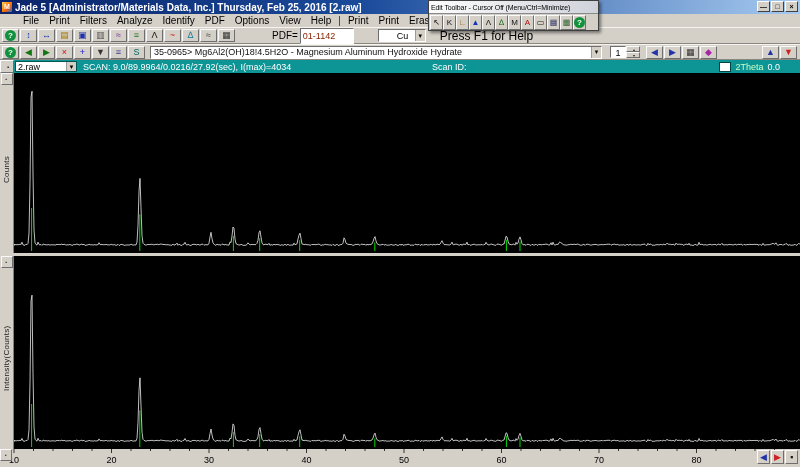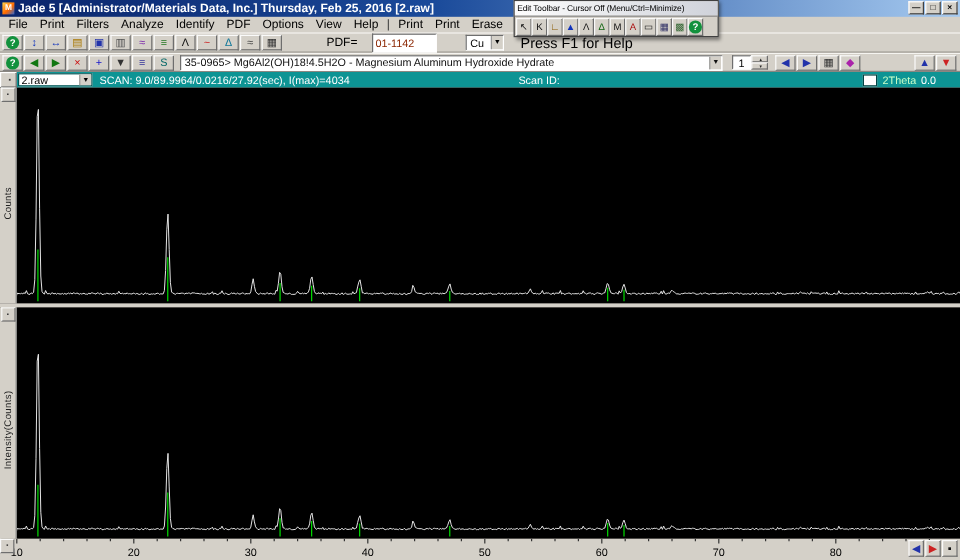--- a/index.html
+++ b/index.html
@@ -13,40 +13,40 @@
   .app-icon{width:10px;height:10px;margin-right:3px;flex:0 0 auto;
     background:linear-gradient(135deg,#ffd24d,#ff6a00 55%,#3366cc);
     font-size:7px;font-weight:bold;color:#fff;line-height:10px;text-align:center}
   .title-text{white-space:nowrap;overflow:hidden}
   .win-controls{position:absolute;right:2px;top:1px;display:flex;gap:1px}
   .winbtn{width:13px;height:11px;background:#d4d0c8;border:1px solid;
     border-color:#ffffff #404040 #404040 #ffffff;color:#000;font-size:7px;
     line-height:9px;text-align:center;box-sizing:border-box}
   
   .menubar{position:absolute;top:14px;left:0;width:800px;height:13px;background:#d4d0c8;
-    display:flex;align-items:center;font-size:10px;color:#000;padding-left:2px;box-sizing:border-box}
+    display:flex;align-items:center;font-size:10px;color:#000;padding-left:18px;box-sizing:border-box}
   .menu-group{display:flex}
   .menu-item{padding:0 5px;white-space:nowrap}
   .menu-sep{padding:0 2px;color:#333}
   
   .toolbar{position:absolute;left:0;width:800px;background:#d4d0c8;display:flex;align-items:center;
     box-sizing:border-box;border-top:1px solid #f5f4f0;border-bottom:1px solid #8a8781;padding-left:2px}
   .toolbar-a{top:27px;height:17px}
   .toolbar-b{top:44px;height:16px}
   .tb-icons{display:flex;gap:1px;align-items:center}
   .tbtn{width:17px;height:13px;background:#d4d0c8;border:1px solid;
     border-color:#fafafa #6e6e6e #6e6e6e #fafafa;display:flex;align-items:center;justify-content:center;
     padding:0;box-sizing:border-box;font-family:inherit;cursor:default}
   .tbtn .glyph{font-size:9px;line-height:11px;width:11px;height:11px;text-align:center;display:inline-block}
   .pdf-label{font-size:10px;margin-left:37px;color:#000}
-  .pdf-input{width:54px;height:16px;margin-left:12px;border:1px solid;border-color:#6e6e6e #ffffff #ffffff #6e6e6e;
+  .pdf-input{width:54px;height:16px;margin-left:2px;border:1px solid;border-color:#6e6e6e #ffffff #ffffff #6e6e6e;
     background:#fff;font-size:9px;color:#8b2500;padding:0 2px;box-sizing:border-box;font-family:inherit}
-  .anode{margin-left:24px;width:32px;height:13px;background:#fff;border:1px solid;
+  .anode{margin-left:24px;width:48px;height:13px;background:#fff;border:1px solid;
     border-color:#6e6e6e #ffffff #ffffff #6e6e6e;font-size:9px;color:#000;display:flex;
-    align-items:center;justify-content:space-between;padding-left:3px;box-sizing:border-box}
+    align-items:center;justify-content:space-between;padding-left:18px;box-sizing:border-box}
   .dd-arrow{font-size:6px;background:#d4d0c8;width:9px;height:100%;display:flex;
     align-items:center;justify-content:center;border-left:1px solid #999}
   .hint{font-size:12px;margin-left:14px;color:#000;white-space:nowrap}
   .phase-select{margin-left:5px;width:452px;height:13px;background:#fff;border:1px solid;
     border-color:#6e6e6e #ffffff #ffffff #6e6e6e;font-size:9px;color:#101010;display:flex;
     align-items:center;justify-content:space-between;padding-left:3px;box-sizing:border-box;
     white-space:nowrap;overflow:hidden}
   .spin-wrap{display:flex;margin-left:8px;align-items:center}
   .spin-box{width:16px;height:12px;background:#fff;border:1px solid;border-color:#6e6e6e #fff #fff #6e6e6e;
     font-size:9px;text-align:center;line-height:12px;box-sizing:border-box;color:#000}

